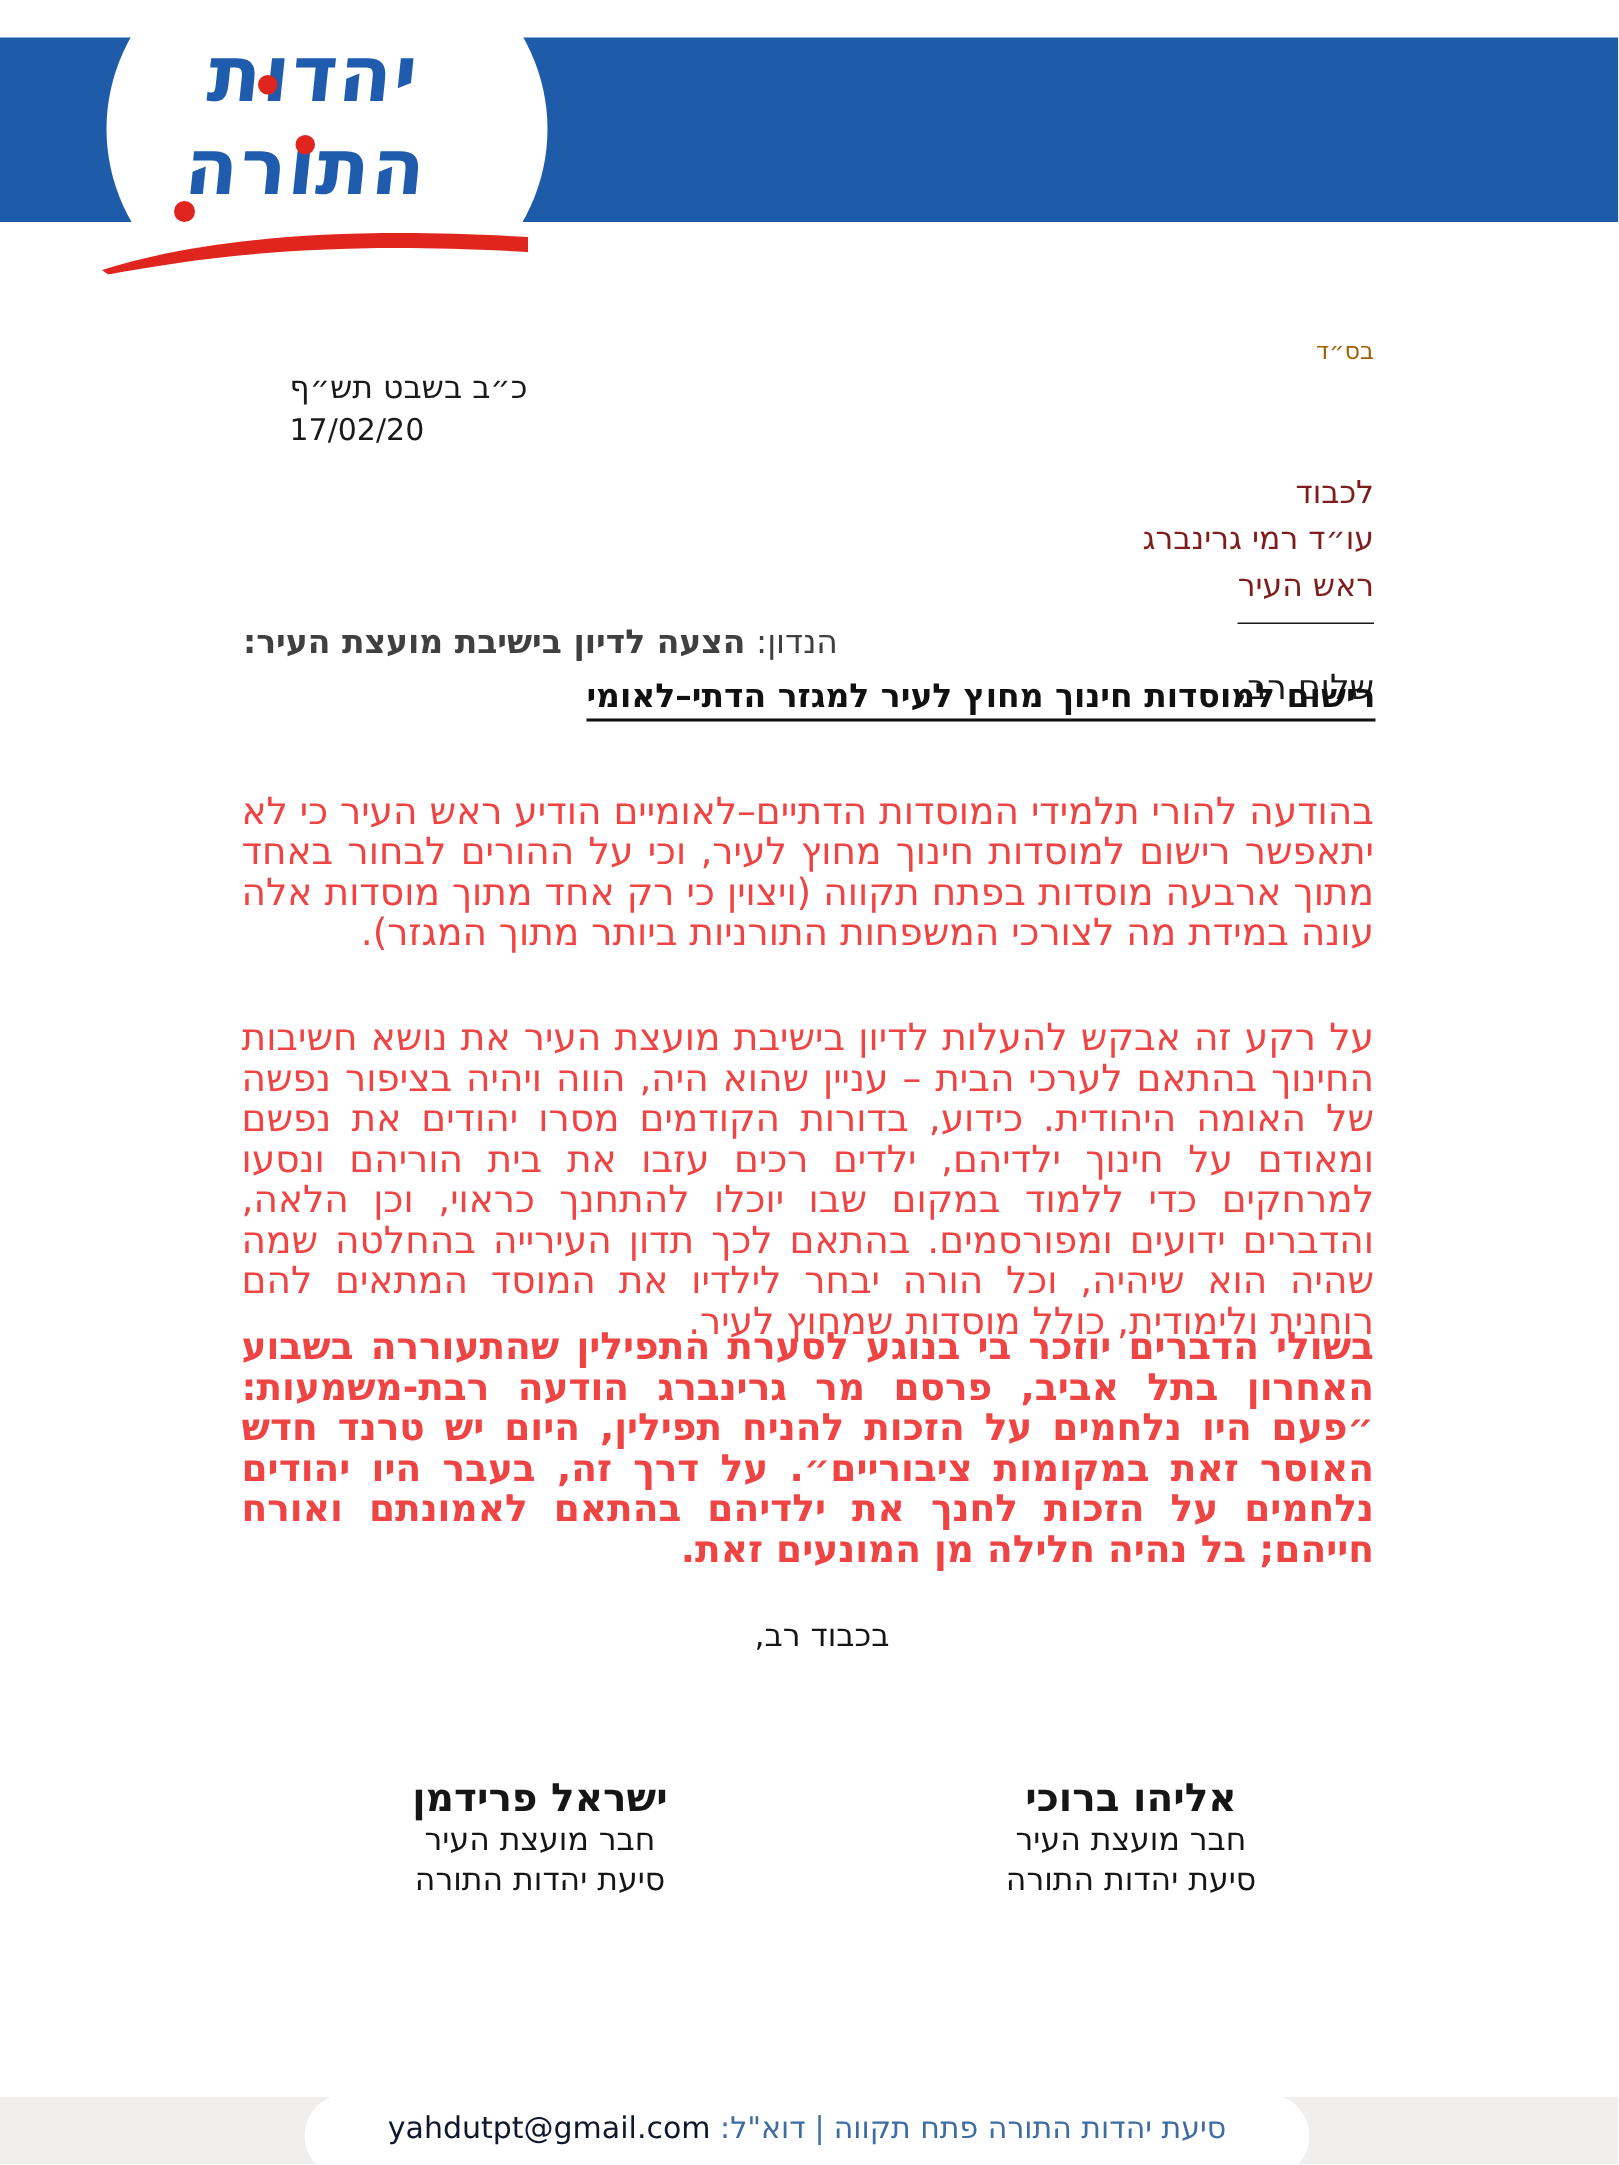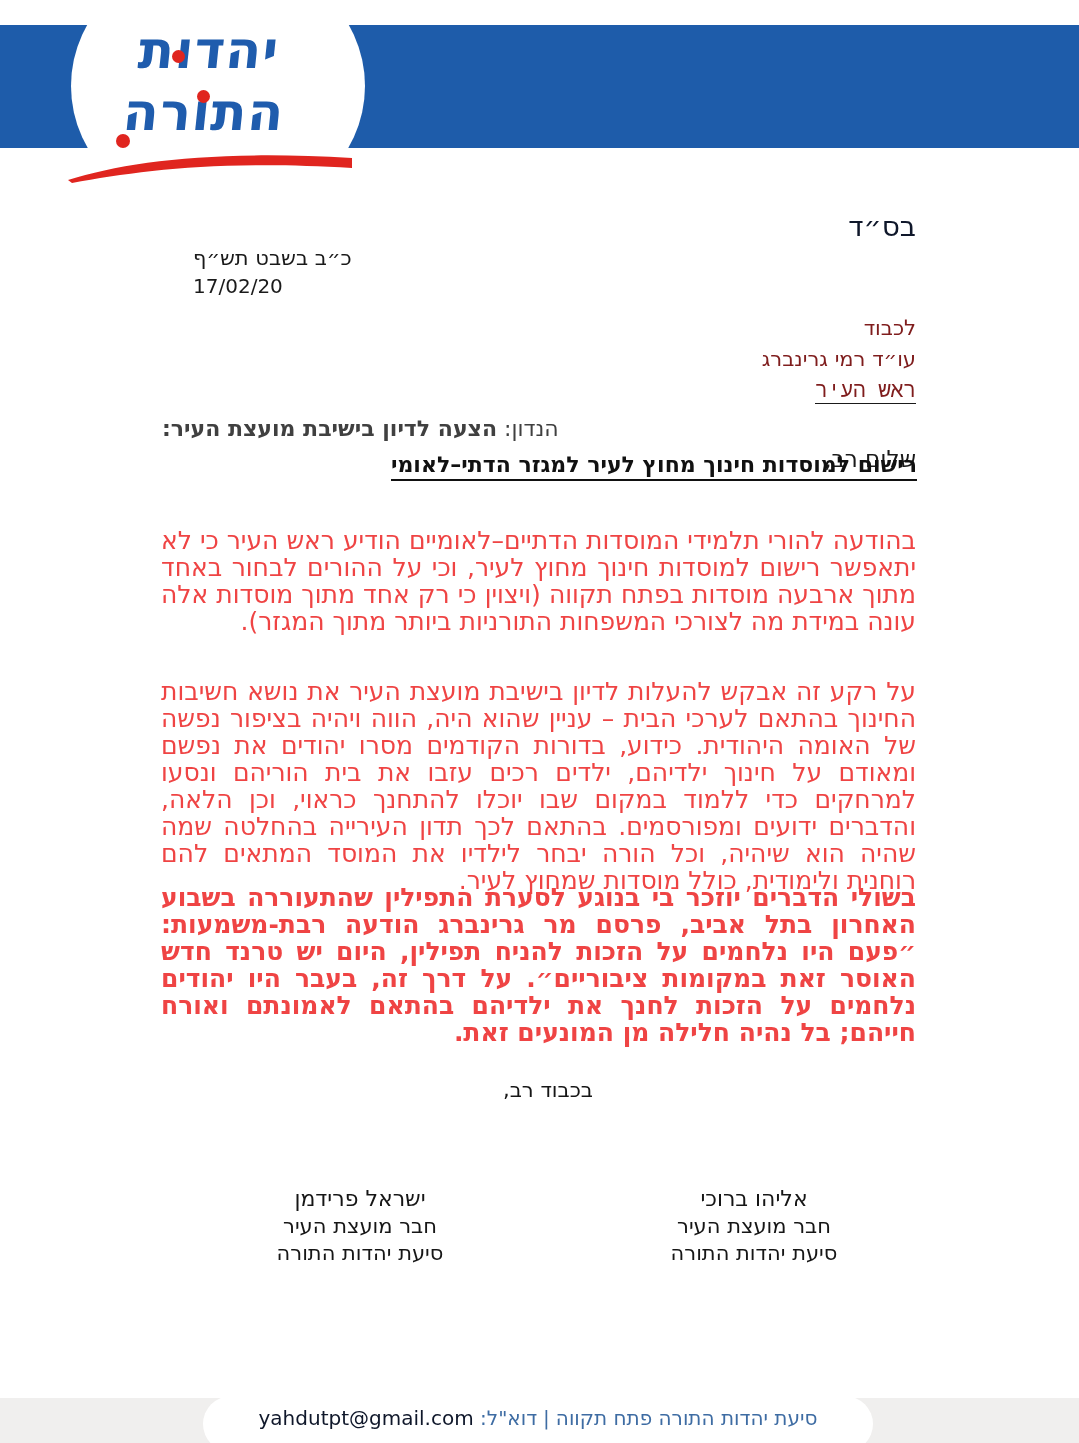--- a/index.html
+++ b/index.html
@@ -16,41 +16,41 @@
   .logo-word { position:absolute; color:#1f5cad; font-weight:bold; text-align:center; transform:skewX(-6deg); letter-spacing:1px; line-height:1; }
   .logo-word1 { left:118px; top:24px; width:182px; font-size:52px; }
   .logo-word2 { left:106px; top:86px; width:196px; font-size:52px; }
   .red-dot { position:absolute; background:#e0251f; border-radius:50%; }
   .dot1 { left:172px; top:50px;  width:13px; height:13px; }
   .dot2 { left:197px; top:90px;  width:13px; height:13px; }
   .dot3 { left:116px; top:134px; width:14px; height:14px; }
   .swoosh { position:absolute; left:68px; top:149px; width:285px; height:34px; }
   .city-label { position:absolute; left:103px; top:177px; width:228px; text-align:center; font-size:29px; font-weight:bold; color:#4a130c; letter-spacing:1px; }
   
-  .besd { position:absolute; right:163px; top:210px; font-size:28px; color:#0f172a; }
+  .besd { position:absolute; right:163px; top:224px; font-size:16px; color:#a16207; }
   .date-block { position:absolute; left:193px; top:244px; text-align:left; color:#1a1a1a; }
   .date-he { font-size:21px; line-height:28px; }
   .date-num { font-size:20px; line-height:28px; direction:ltr; }
   .addr { position:absolute; right:163px; top:313px; text-align:right; font-size:21px; line-height:31px; color:#7f1d1d; }
-  .addr .underline { border-bottom:1.5px solid #1a1a1a; padding-bottom:0;font-family:Liberation Mono, monospace; }
+  .addr .underline { border-bottom:1.5px solid #1a1a1a; padding-bottom:13px; }
   .greeting { position:absolute; right:163px; top:446px; font-size:23px; color:#1a1a1a; }
   
   .subject1 { position:absolute; left:162px; top:416px; width:755px; text-align:left; font-size:22px; color:#404040; }
   .subject1 b { font-weight:bold; }
   .subject2 { position:absolute; left:162px; top:452px; width:755px; font-size:22px; font-weight:bold; color:#111; }
   .subject2 span { border-bottom:2px solid #111; padding-bottom:2px; }
   
   .para { position:absolute; right:163px; width:755px; font-size:25px; line-height:27px; text-align:justify; color:#ef4444; }
   .p1 { top:527px; }
   .p2 { top:678px; }
   .p3 { top:884px; font-weight:bold; }
   
   .valediction { position:absolute; left:448px; top:1078px; width:200px; text-align:center; font-size:21px; color:#161616; }
   .sig { position:absolute; top:1185px; width:250px; text-align:center; color:#161616; font-size:21px; line-height:27px; }
-  .sig .sig-name { font-size:22px; font-weight:normal; line-height:28px; }
+  .sig .sig-name { font-size:26px; font-weight:bold; line-height:28px; }
   .sig-right { left:629px; }
   .sig-left { left:235px; }
   
   .footer-band { position:absolute; left:0; top:1398px; width:1079px; height:45px; background:#f0efee; }
   .footer-pill { position:absolute; left:203px; top:1396px; width:670px; height:56px; background:#ffffff; border-radius:28px; }
   .footer-text { position:absolute; left:203px; top:1406px; width:670px; text-align:center; font-size:20px; color:#3e6ca3; }
   .footer-text .email { color:#0f172a; direction:ltr; unicode-bidi:embed; }
   .footer-text .sep { color:#3e6ca3; padding:0 6px; }
 </style>
 </head>

